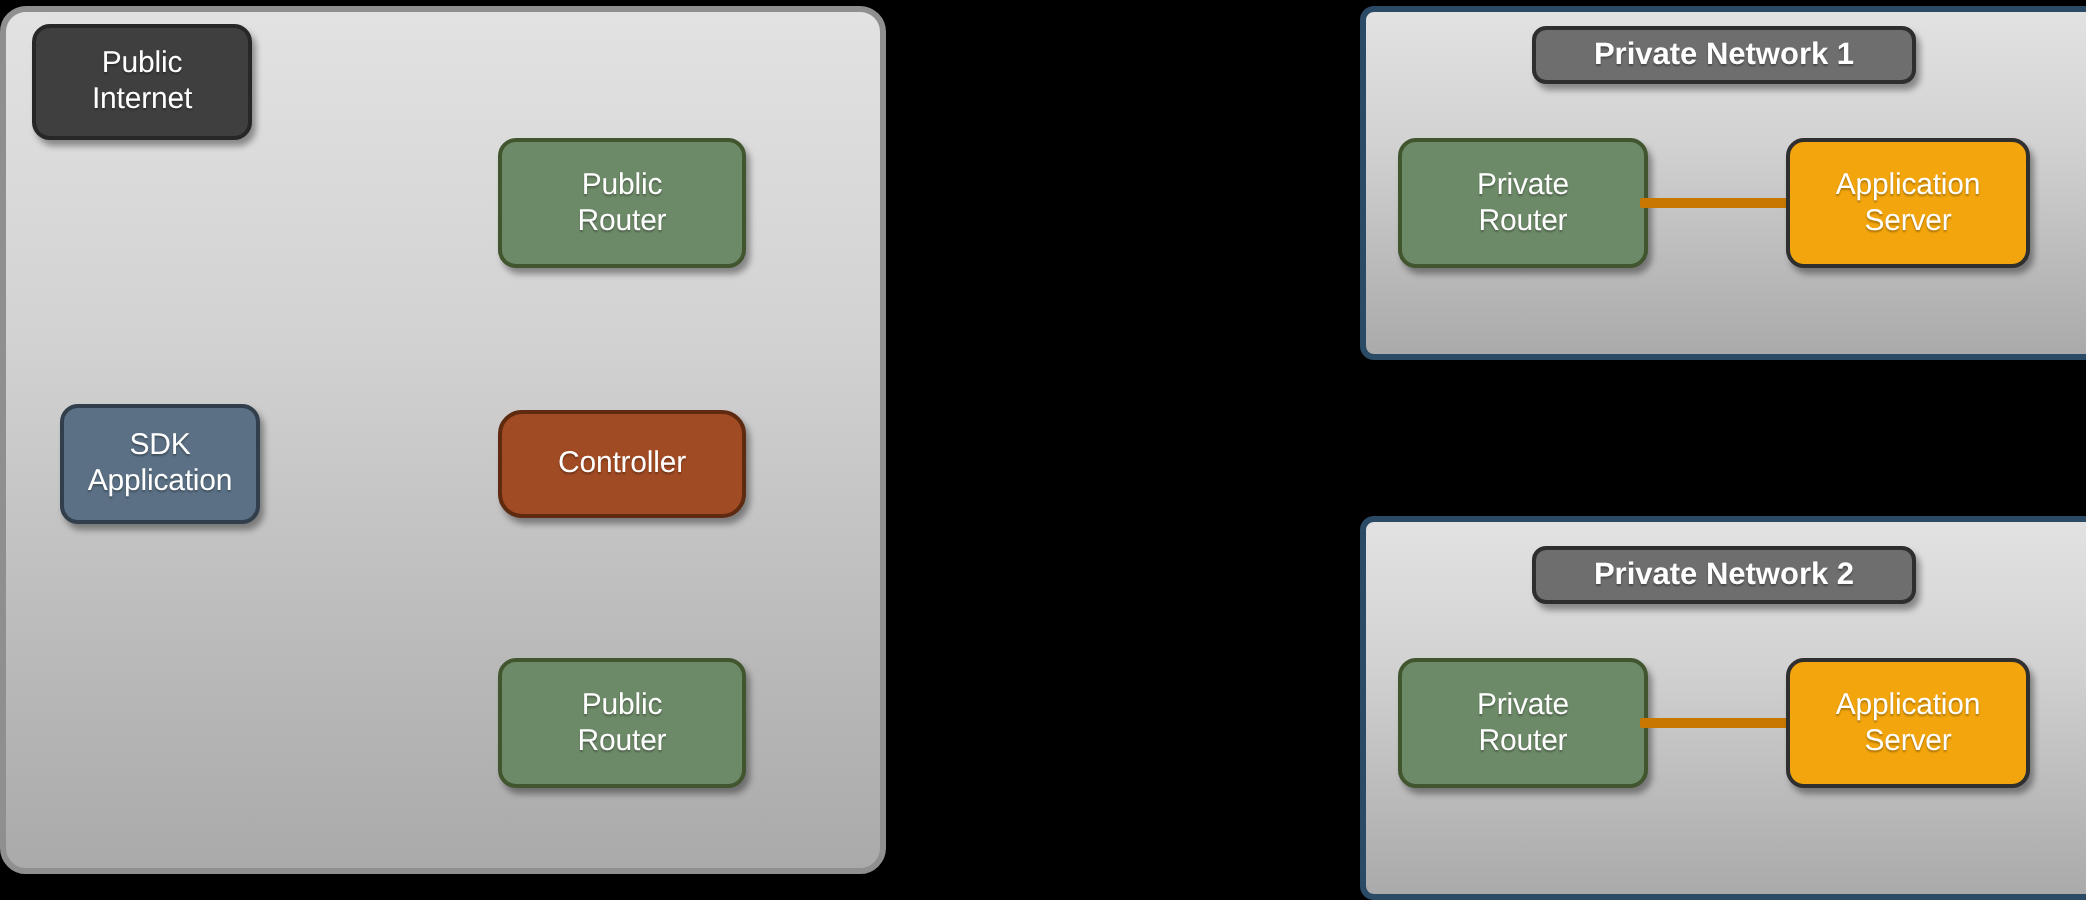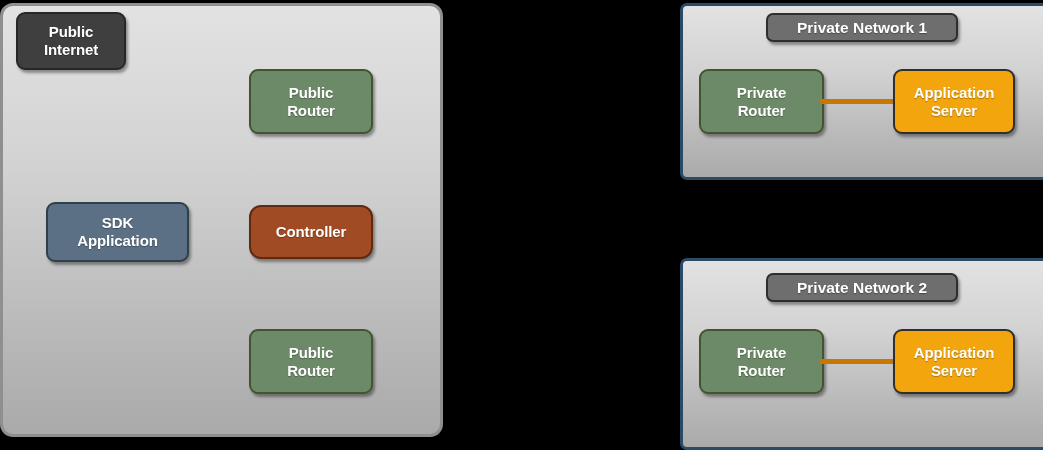--- a/index.html
+++ b/index.html
@@ -17,21 +17,21 @@
 
   
   .node {
     position: absolute;
     box-sizing: border-box;
     display: flex;
     align-items: center;
     justify-content: center;
     text-align: center;
     color: #ffffff;
-    font-weight: bold;
+    font-weight: normal;
     font-size: 15px;
     line-height: 1.18;
     border-radius: 9px;
     border-style: solid;
     border-width: 2px;
     box-shadow: 2px 3px 3px rgba(0,0,0,0.38);
     letter-spacing: -0.1px;
     text-shadow: 0 1px 1px rgba(0,0,0,0.30);
     white-space: pre-line;
   }
@@ -98,21 +98,21 @@
 <body>
 
 <div class="region public-cloud"></div>
 
 <div class="node n-dark" style="left:16px; top:12px; width:110px; height:58px;">Public
 Internet</div>
 
 <div class="node n-green" style="left:249px; top:69px; width:124px; height:65px;">Public
 Router</div>
 
-<div class="node n-slate" style="left:30px; top:202px; width:143px; height:60px;margin-left:16px;">SDK
+<div class="node n-slate" style="left:30px; top:202px; width:100px; height:60px;">SDK
 Application</div>
 
 <div class="node n-brown" style="left:249px; top:205px; width:124px; height:54px;border-radius:12px;">Controller</div>
 
 <div class="node n-green" style="left:249px; top:329px; width:124px; height:65px;">Public
 Router</div>
 
 <div class="region private-net pn1"></div>
 
 <div class="region-title" style="left:766px; top:13px; width:192px; height:29px;">Private Network 1</div>

